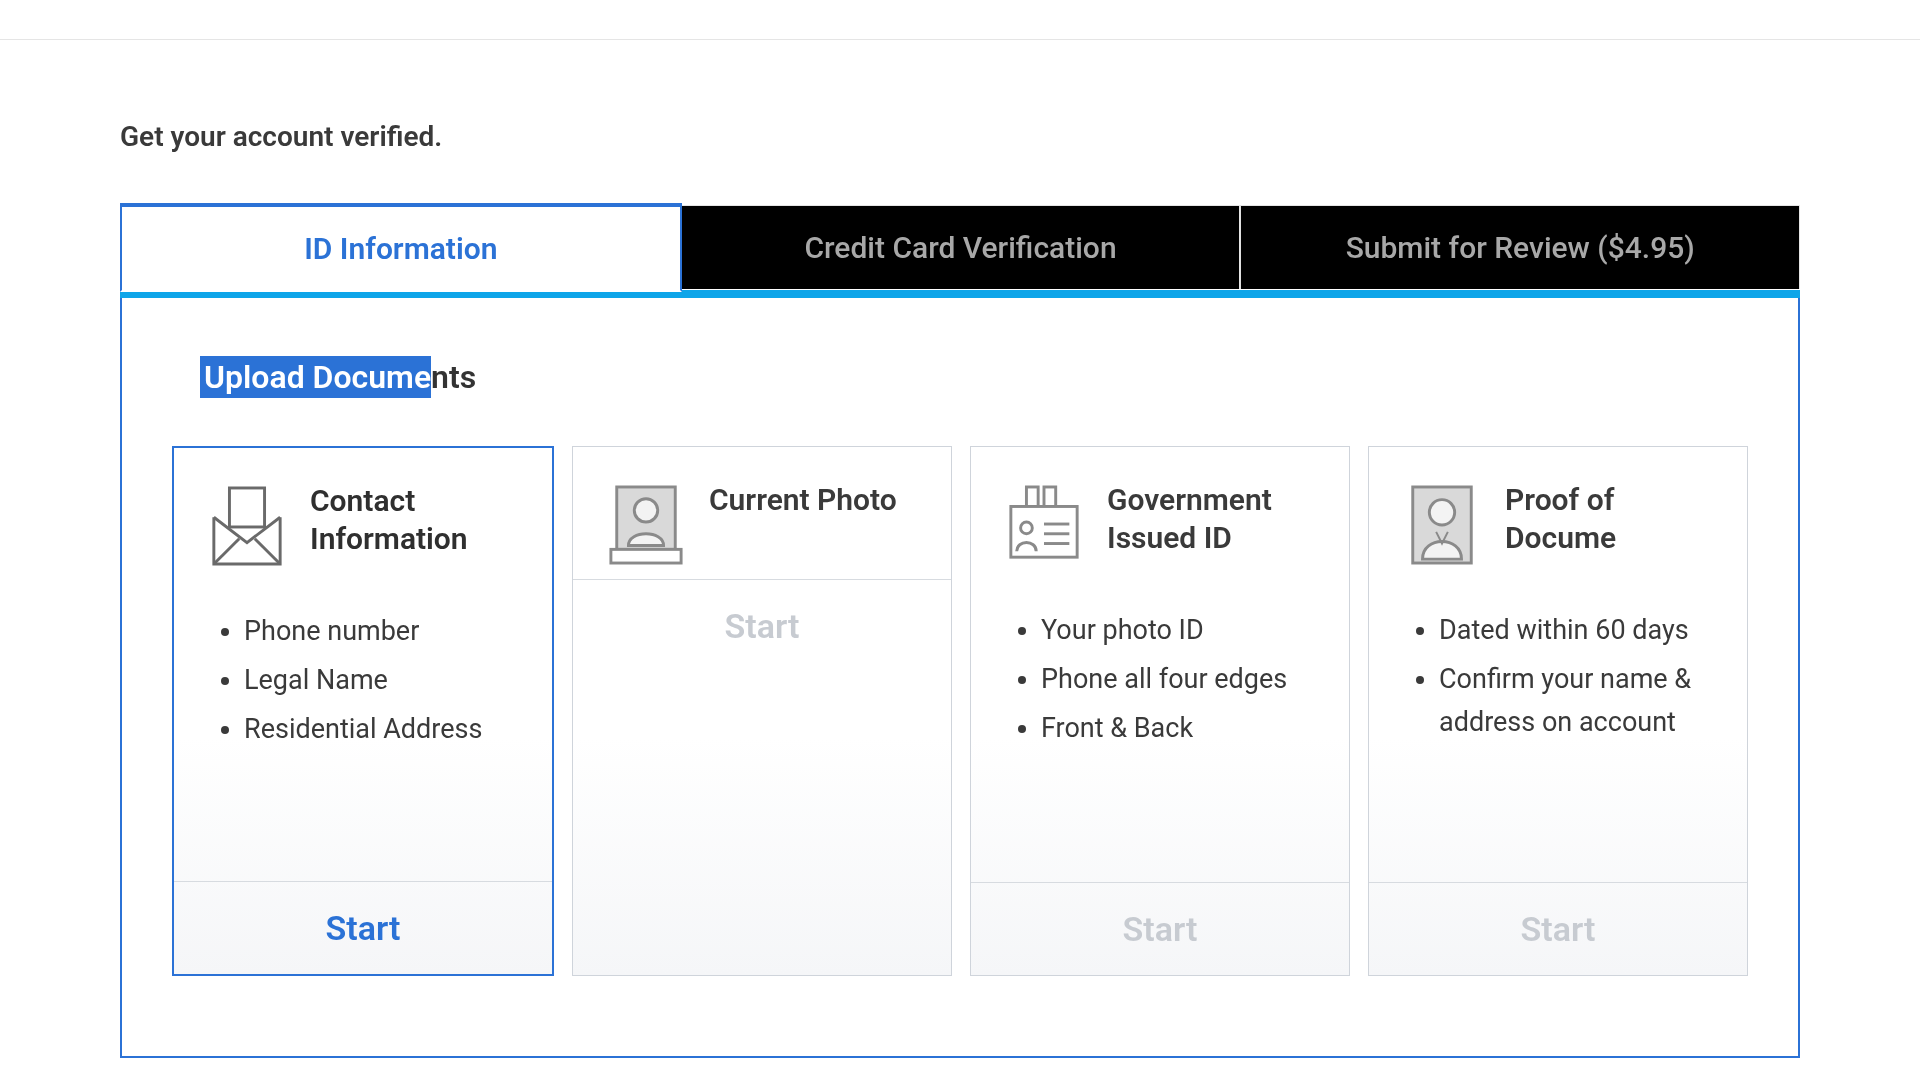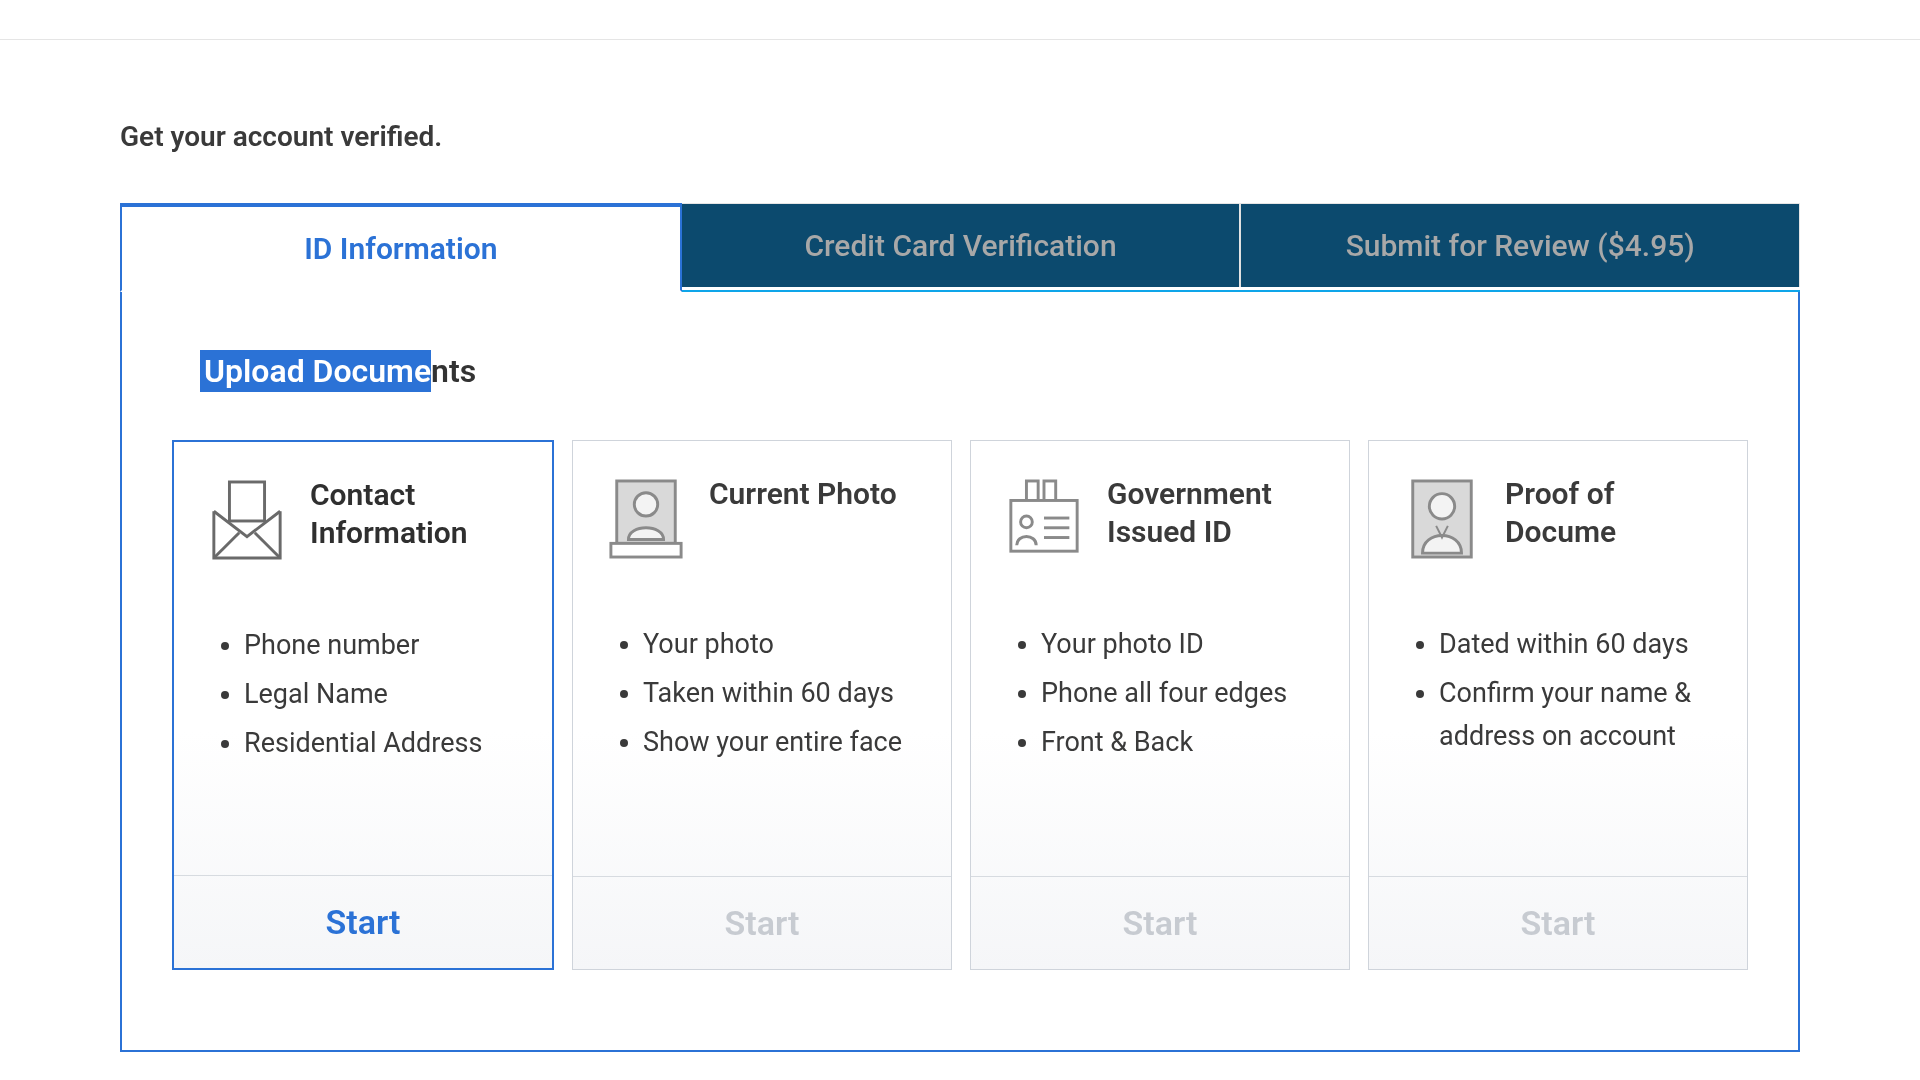--- a/index.html
+++ b/index.html
@@ -19,31 +19,31 @@
   padding: 80px 120px 0 120px;
 }
 .page-title {
   font-size: 28px;
   font-weight: 600;
   color: #3a3a3a;
   margin-bottom: 50px;
 }
 .tabs {
   display: flex;
-  align-items: flex-start;
-  border-bottom: 2px solid #0ea5e9;
+  align-items: center;
+  border-bottom: 8px solid #0ea5e9;
 }
 .tab {
   flex: 1;
   text-align: center;
   padding: 24px 10px;
   font-size: 30px;
   font-weight: 500;
   color: #a8a8a8;
-  background: #0c4a6e;
+  background: #000000;
   border-top: 1px solid #e5e5e5;
   border-right: 1px solid #e5e5e5;
   cursor: pointer;
   position: relative;
 }
 .tab:first-child { border-left: 1px solid #e5e5e5; }
 .tab.active {
   color: #2b72d6;
   background: #fff;
   border-top: 4px solid #2b72d6;
@@ -81,21 +81,20 @@
   display: flex;
   gap: 18px;
 }
 .card {
   flex: 1;
   border: 1px solid #cfd4db;
   display: flex;
   flex-direction: column;
   background: linear-gradient(#fff 0%, #fff 55%, #f5f6f8 100%);
   min-height: 530px;
-  gap: 20px;
 }
 .card.active {
   border: 2px solid #2b72d6;
 }
 .card-head {
   display: flex;
   align-items: flex-start;
   gap: 24px;
   padding: 34px 28px 10px 34px;
 }
@@ -198,27 +197,20 @@
         <div class="card-head">
           <div class="card-icon">
             <svg viewBox="0 0 80 90" fill="none" stroke="#8a8a8a" stroke-width="3">
               <rect x="10" y="6" width="60" height="64" fill="#d9d9d9" stroke="#8a8a8a"></rect>
               <circle cx="40" cy="30" r="12" fill="#f3f3f3"></circle>
               <path d="M22 66 C22 50 58 50 58 66 Z" fill="#f3f3f3"></path>
               <rect x="4" y="70" width="72" height="14" fill="#fff" stroke="#8a8a8a"></rect>
             </svg>
           </div>
           <div class="card-title">Current Photo</div>
-        </div>
-        <div class="card-body">
-          <ul>
-            <li>Your photo</li>
-            <li>Taken within 60 days</li>
-            <li>Show your entire face</li>
-          </ul>
         </div>
         <div class="card-foot">Start</div>
       </div>
 
       <div class="card inactive">
         <div class="card-head">
           <div class="card-icon">
             <svg viewBox="0 0 80 90" fill="none" stroke="#8a8a8a" stroke-width="3">
               <rect x="22" y="6" width="12" height="20" fill="#fff"></rect>
               <rect x="40" y="6" width="12" height="20" fill="#fff"></rect>

